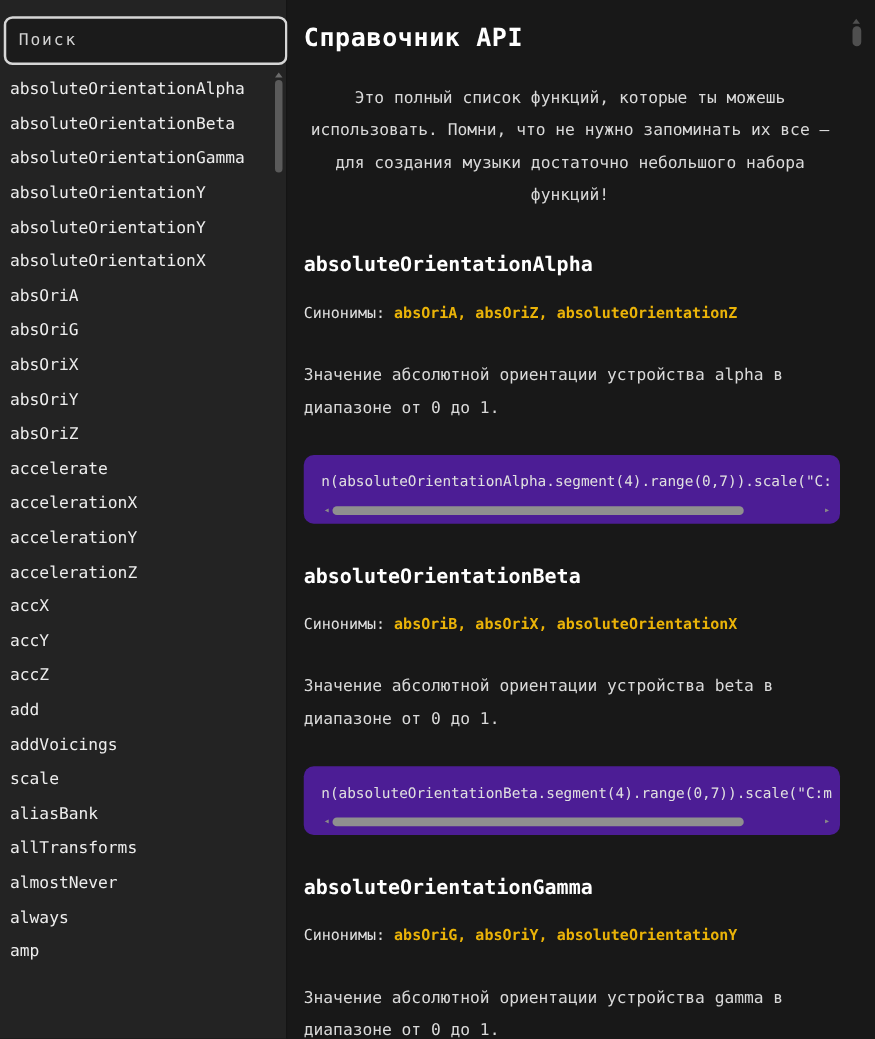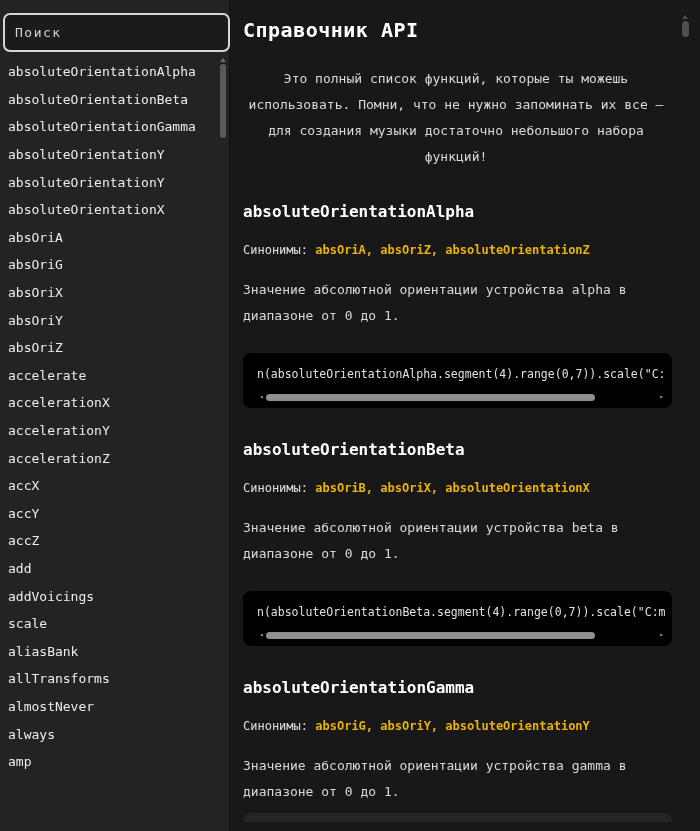--- a/index.html
+++ b/index.html
@@ -37,24 +37,24 @@
   .sb-thumb { width:6px; height:74px; background:#5a5a5a; border-radius:3px; }
 
   
   .main { flex:1; background:#181818; position:relative; padding:12px 28px 0 13px; }
   .page-title { font-size:20px; font-weight:bold; color:#ffffff; margin-top:6px; letter-spacing:0.5px; }
   .intro { margin-top:24px; width:426px; font-size:13px; line-height:26px; color:#d9d9d9;text-align:center; }
 
   .section-heading { margin-top:32px; font-size:16px; font-weight:bold; color:#ffffff; }
   .syn-line { margin-top:22px; font-size:12px; color:#e0e0e0; }
   .syn-names { font-weight:bold; color:#eab308; }
-  .desc { margin-top:20px; width:426px; font-size:13px; line-height:26px; color:#d9d9d9; }
+  .desc { margin-top:31px; width:426px; font-size:13px; line-height:26px; color:#d9d9d9; }
 
   .codeblock {
-    margin-top:24px; width:429px; background:#000000; border-radius:8px;
+    margin-top:24px; width:429px; background:#4c1d95; border-radius:8px;
     padding:14px 6px 5px 14px;
   }
   .codeline {
     font-size:11.5px; color:#e0e0e0; white-space:nowrap; overflow:hidden; height:15px;
   }
   .hscroll { display:flex; align-items:center; margin-top:9px; height:12px; }
   .harrow { color:#8a8a8a; font-size:8px; line-height:8px; padding:0 2px; cursor:pointer; }
   .htrack { flex:1; height:8px; display:flex; align-items:center; cursor:pointer; }
   .hthumb { width:84%; height:7px; background:#8f8f8f; border-radius:3.5px; }
 

